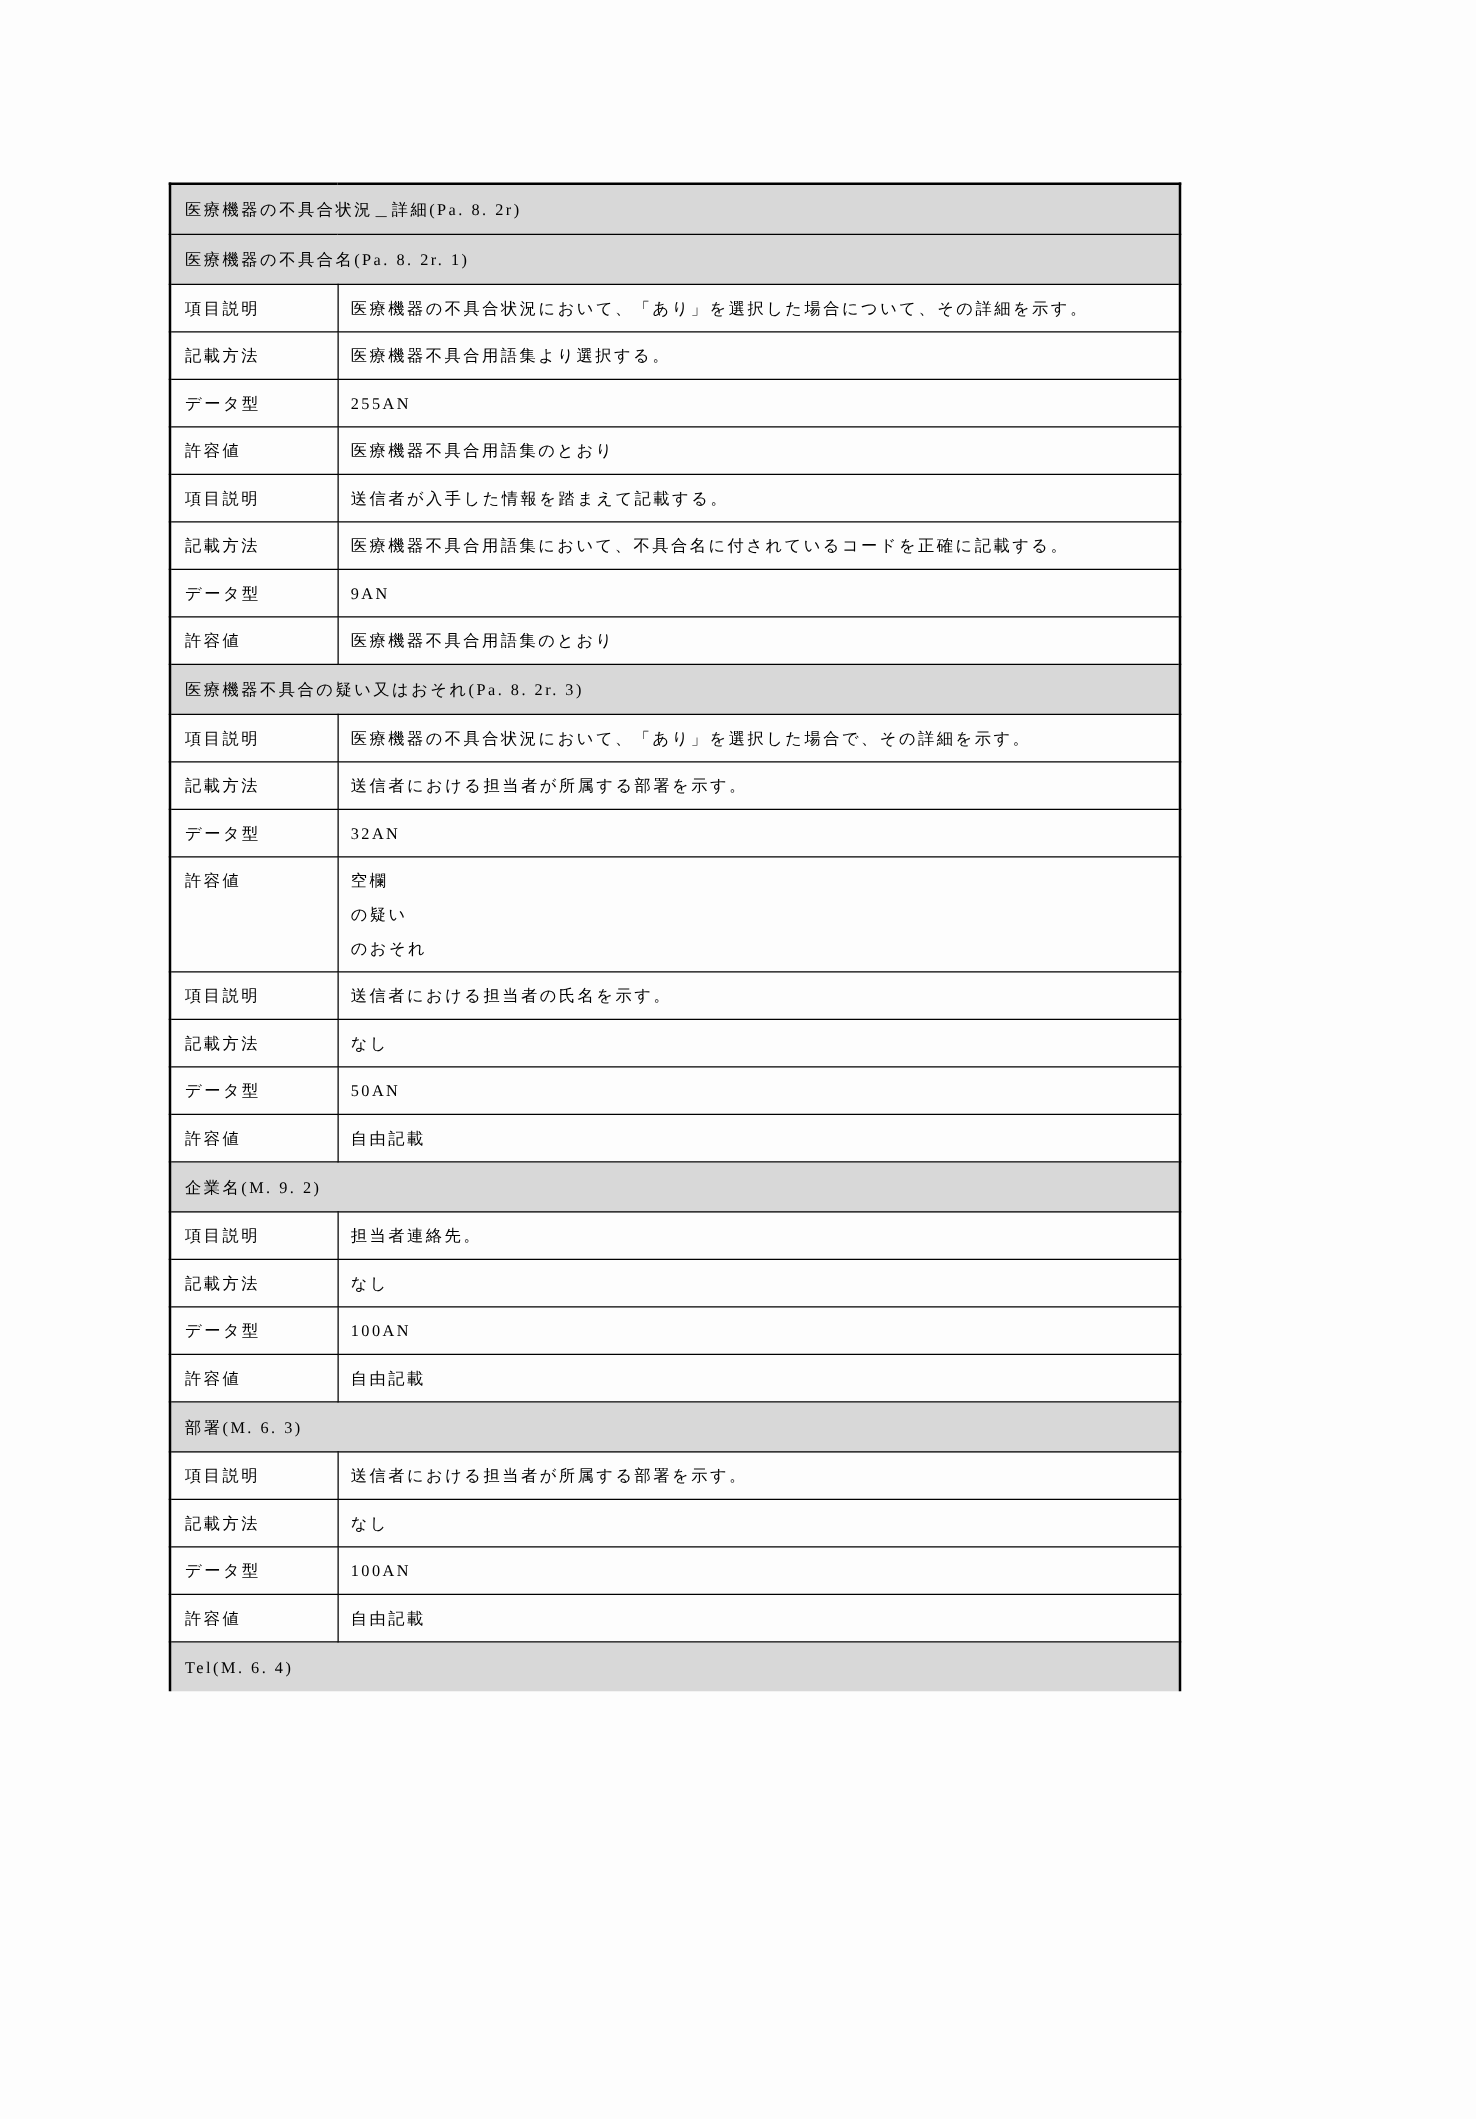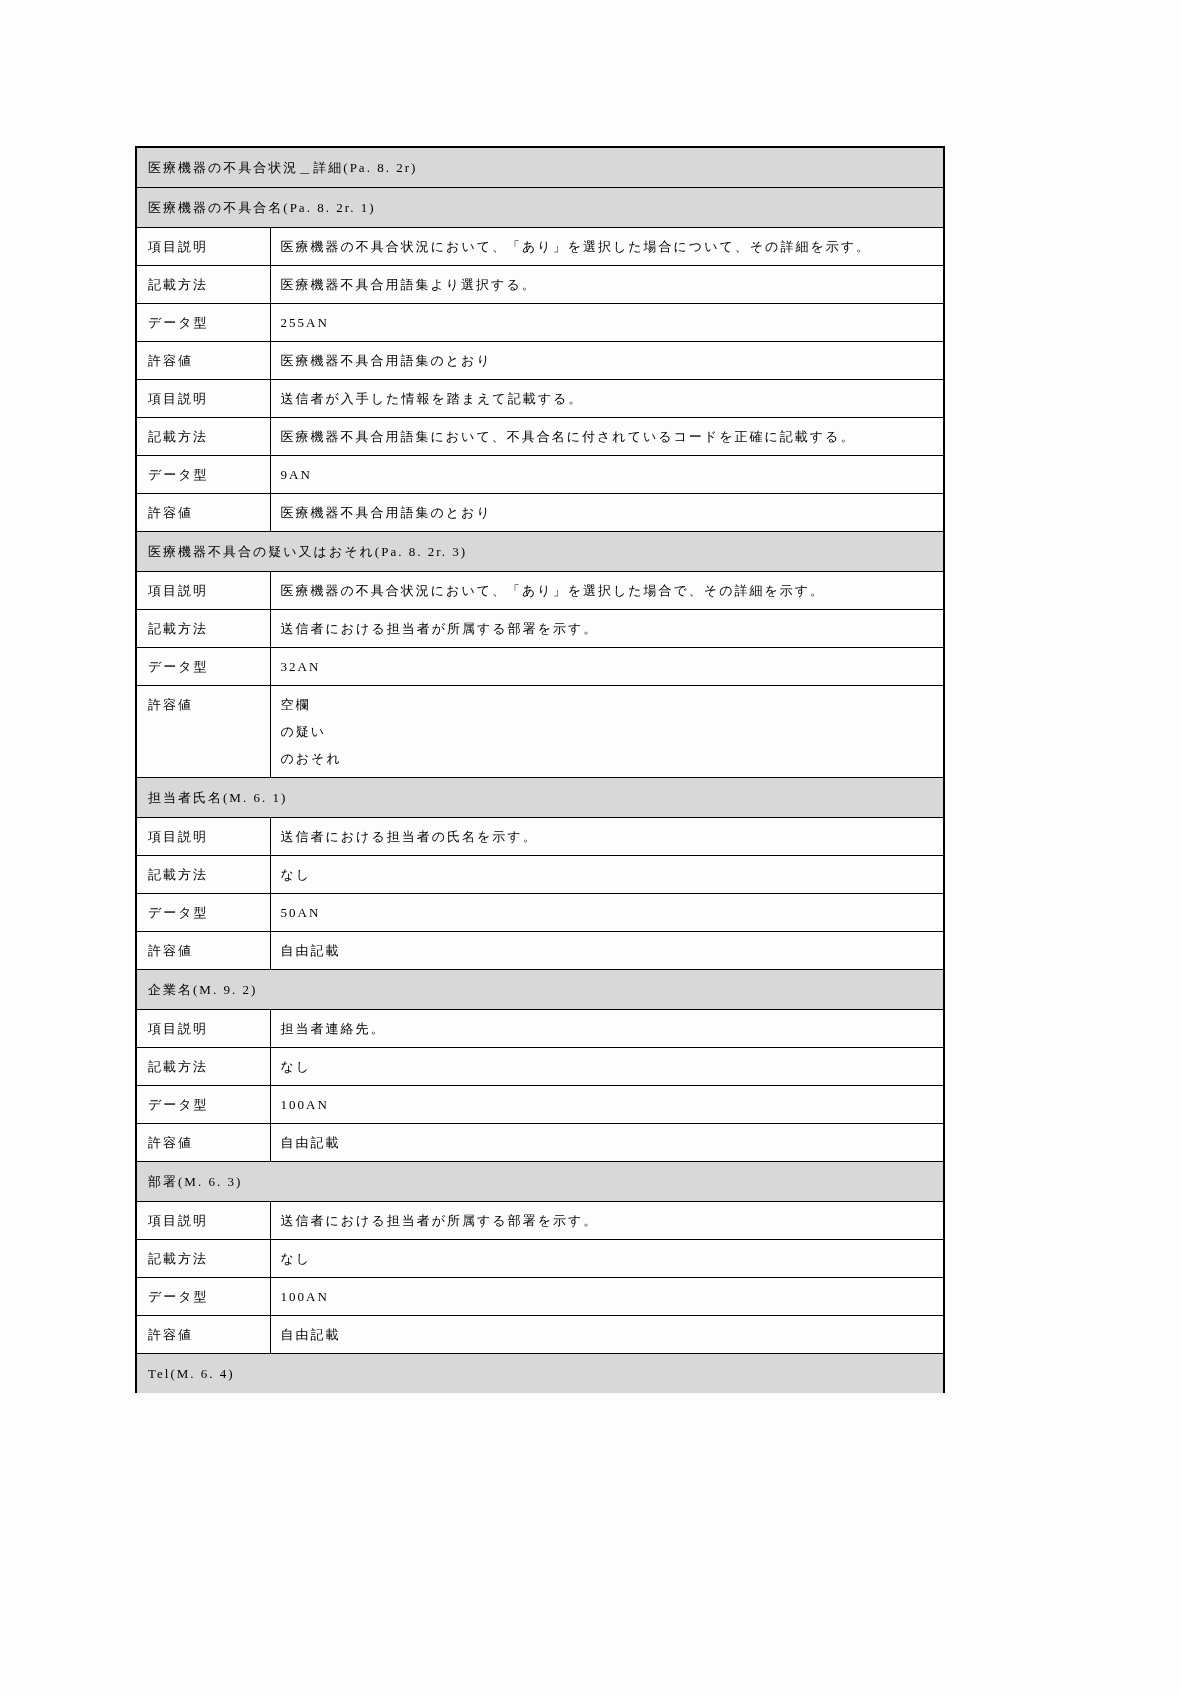--- a/index.html
+++ b/index.html
@@ -111,23 +111,20 @@
         <tr>
           <td class="label">データ型</td>
           <td class="value">32AN</td>
         </tr>
         <tr>
           <td class="label">許容値</td>
           <td class="value">空欄
 の疑い
 のおそれ</td>
         </tr>
-        <tr class="section">
-          <td colspan="2">担当者氏名(M. 6. 1)</td>
-        </tr>
         <tr>
           <td class="label">項目説明</td>
           <td class="value">送信者における担当者の氏名を示す。</td>
         </tr>
         <tr>
           <td class="label">記載方法</td>
           <td class="value">なし</td>
         </tr>
         <tr>
           <td class="label">データ型</td>

